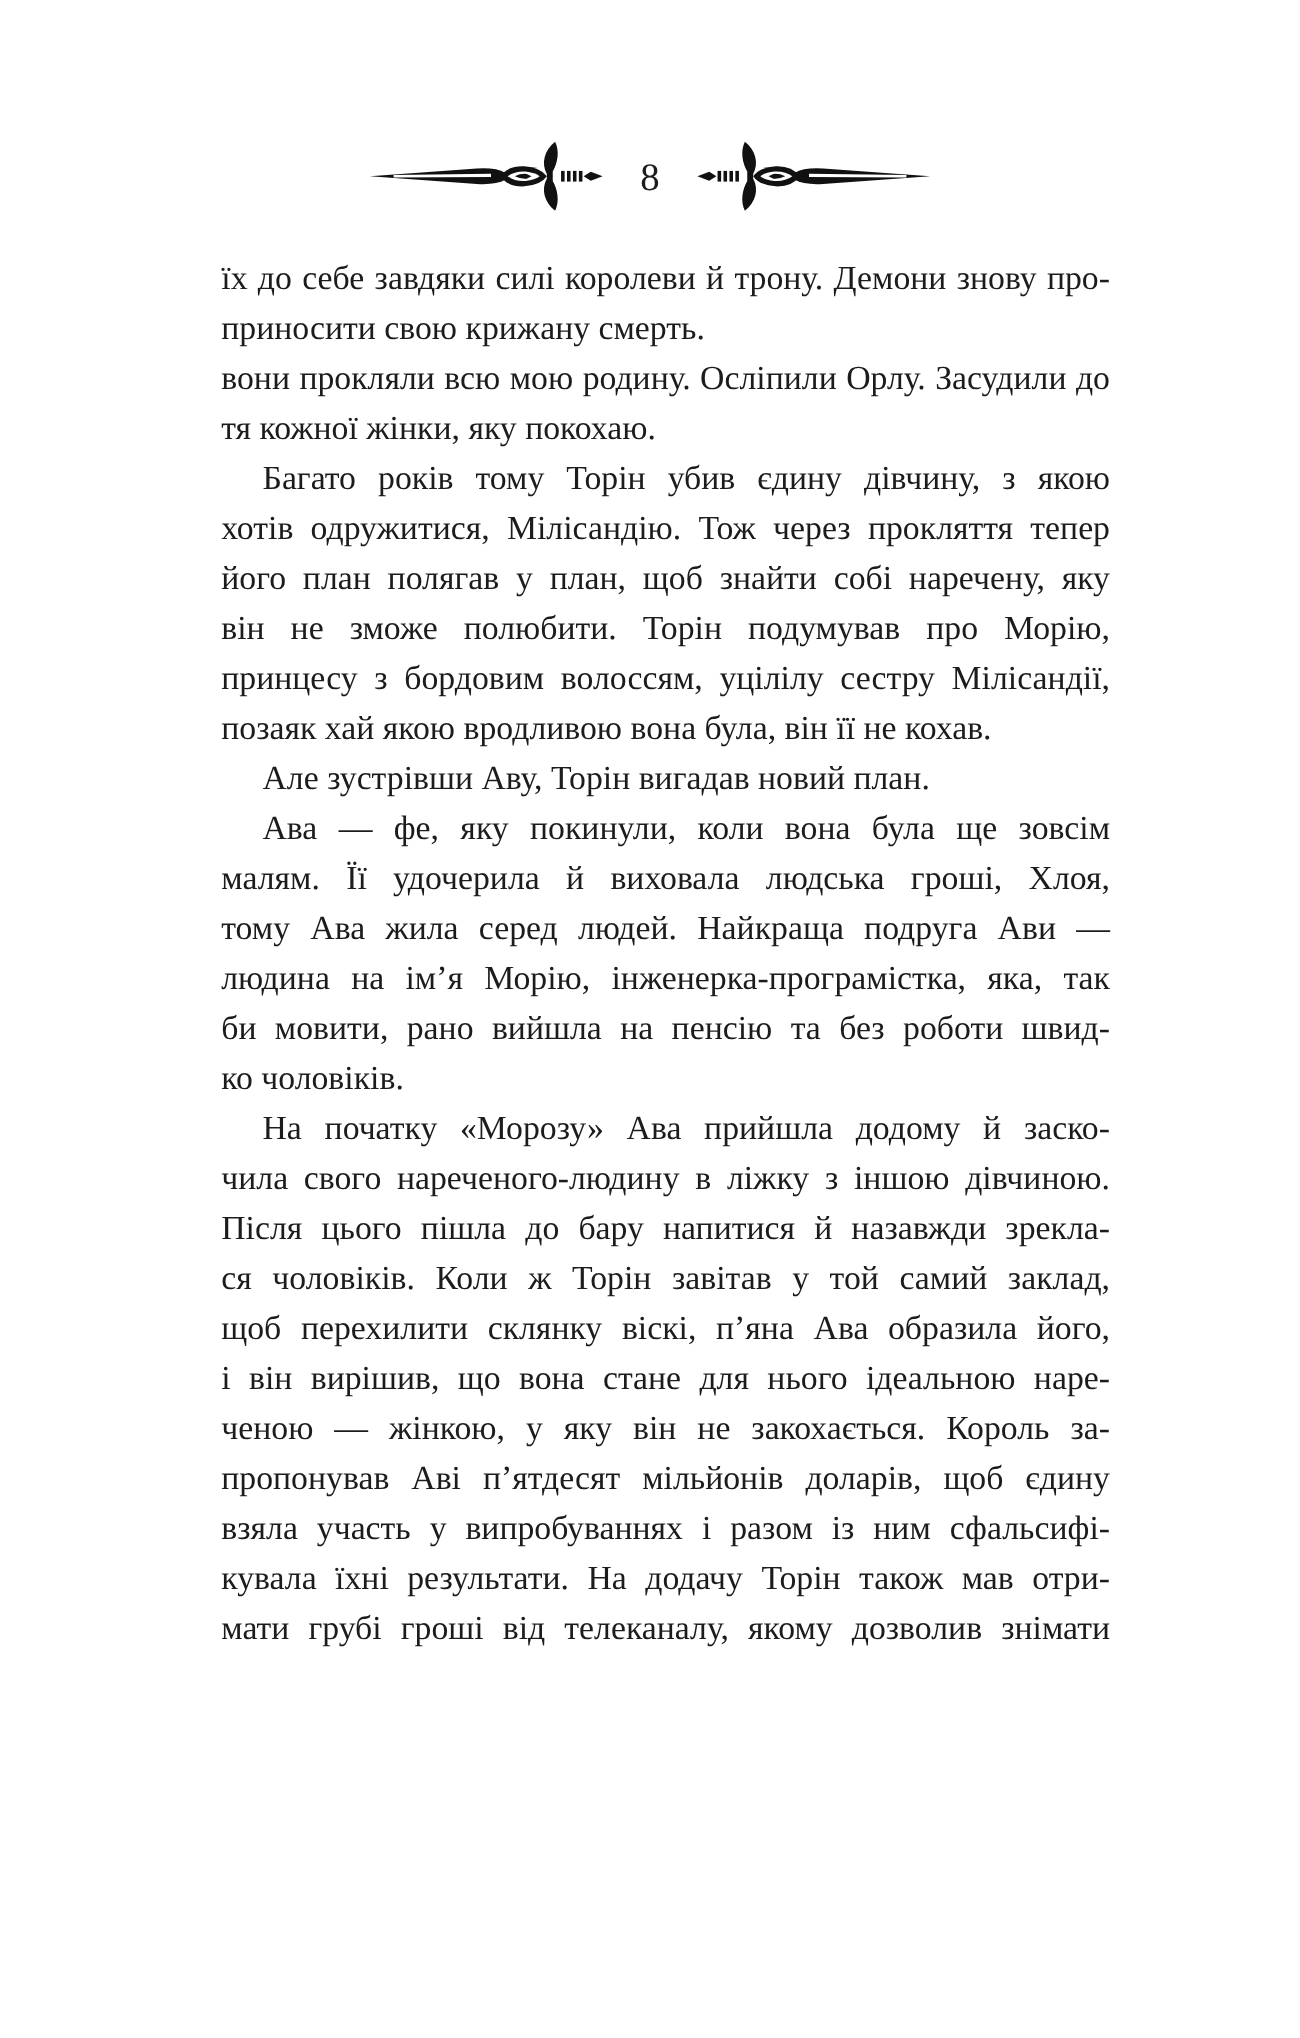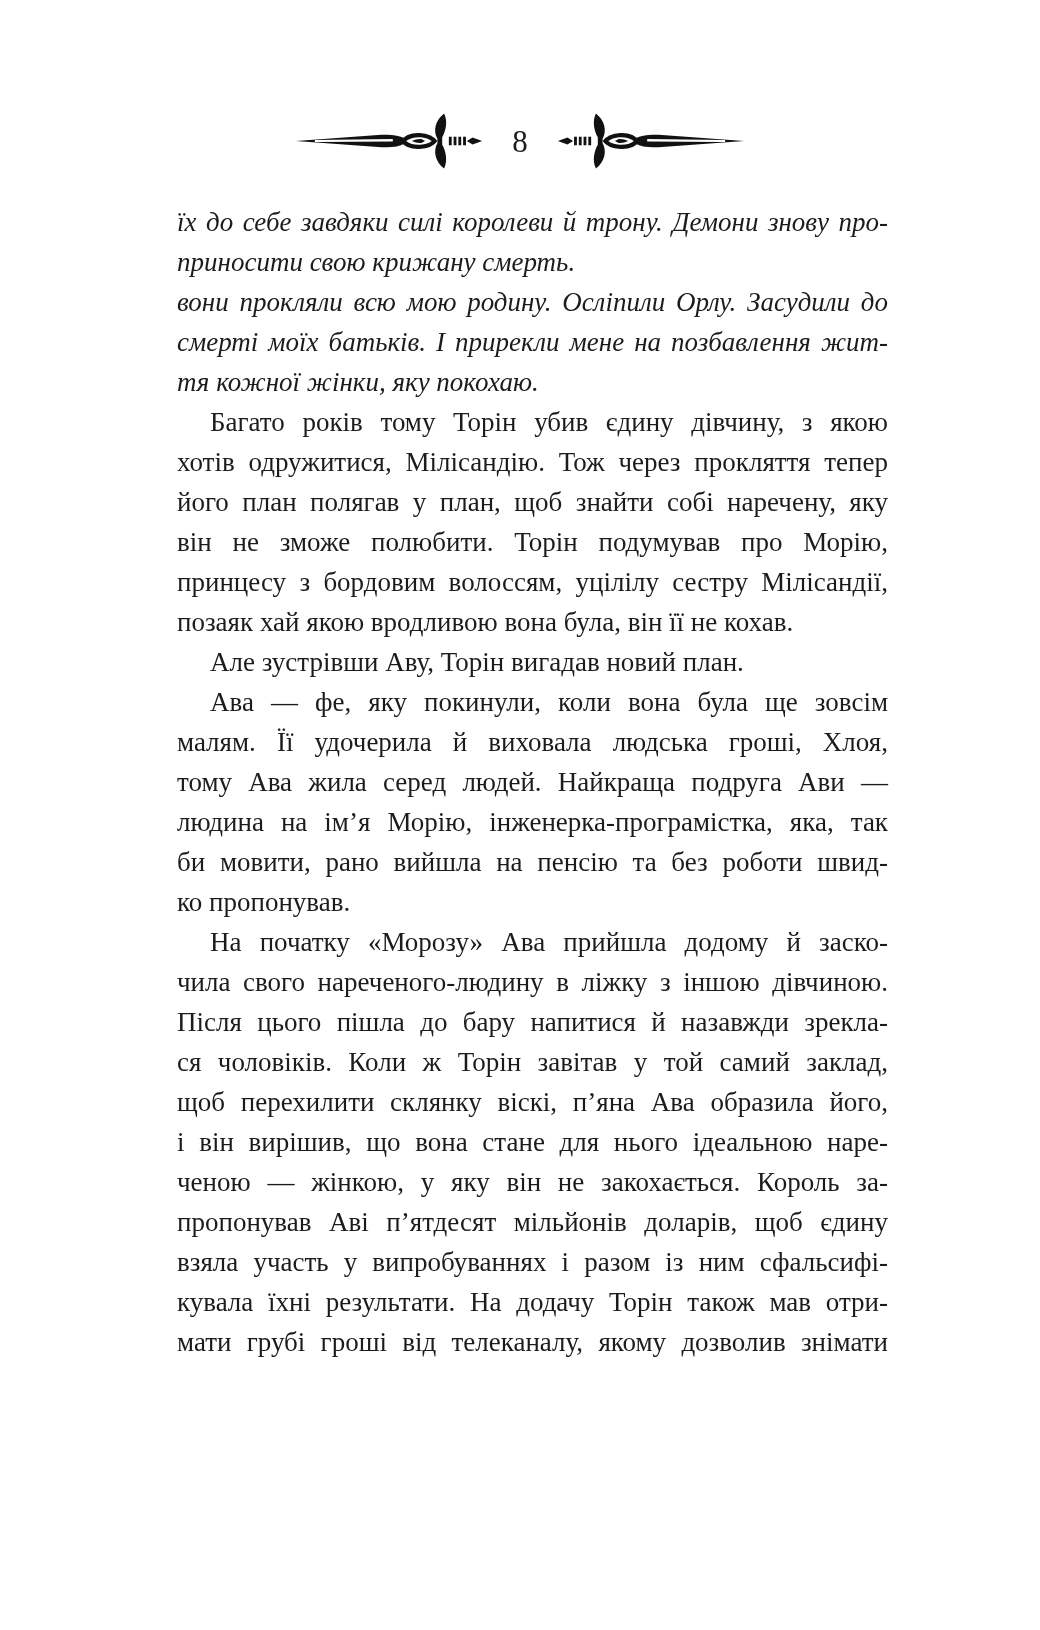--- a/index.html
+++ b/index.html
@@ -41,21 +41,21 @@
   }
   .text-block {
     position: absolute;
     left: 177px;
     top: 202px;
     width: 711px;
     font-size: 27px;
     line-height: 40px;
   }
   .paragraph { margin: 0; }
-  .paragraph.italic { font-style: italic; }
+  .paragraph.italic { }
   .line {
     text-align: justify;
     text-align-last: justify;
     white-space: normal;
   }
   .line.last { text-align-last: left; }
   .line.indent { text-indent: 33px; }
 </style>
 </head>
 <body>
@@ -104,41 +104,40 @@
     </svg>
   </div>
 
   <div class="text-block">
       <div class="paragraph italic">
         <div class="line">їх до себе завдяки силі королеви й трону. Демони знову про-</div>
         <div class="line last">приносити свою крижану смерть.</div>
       </div>
       <div class="paragraph italic">
         <div class="line">вони прокляли всю мою родину. Осліпили Орлу. Засудили до</div>
-        <div class="line">смерті моїх батьків. І прирекли мене на позбавлення жит-</div>
         <div class="line last">тя кожної жінки, яку покохаю.</div>
       </div>
       <div class="paragraph">
         <div class="line indent">Багато років тому Торін убив єдину дівчину, з якою</div>
         <div class="line">хотів одружитися, Мілісандію. Тож через прокляття тепер</div>
         <div class="line">його план полягав у план, щоб знайти собі наречену, яку</div>
         <div class="line">він не зможе полюбити. Торін подумував про Морію,</div>
         <div class="line">принцесу з бордовим волоссям, уцілілу сестру Мілісандії,</div>
         <div class="line last">позаяк хай якою вродливою вона була, він її не кохав.</div>
       </div>
       <div class="paragraph">
         <div class="line last indent">Але зустрівши Аву, Торін вигадав новий план.</div>
       </div>
       <div class="paragraph">
         <div class="line indent">Ава — фе, яку покинули, коли вона була ще зовсім</div>
         <div class="line">малям. Її удочерила й виховала людська гроші, Хлоя,</div>
         <div class="line">тому Ава жила серед людей. Найкраща подруга Ави —</div>
         <div class="line">людина на ім’я Морію, інженерка-програмістка, яка, так</div>
         <div class="line">би мовити, рано вийшла на пенсію та без роботи швид-</div>
-        <div class="line last">ко пропонував.</div>
+        <div class="line last">ко чоловіків.</div>
       </div>
       <div class="paragraph">
         <div class="line indent">На початку «Морозу» Ава прийшла додому й заско-</div>
         <div class="line">чила свого нареченого-людину в ліжку з іншою дівчиною.</div>
         <div class="line">Після цього пішла до бару напитися й назавжди зрекла-</div>
         <div class="line">ся чоловіків. Коли ж Торін завітав у той самий заклад,</div>
         <div class="line">щоб перехилити склянку віскі, п’яна Ава образила його,</div>
         <div class="line">і він вирішив, що вона стане для нього ідеальною наре-</div>
         <div class="line">ченою — жінкою, у яку він не закохається. Король за-</div>
         <div class="line">пропонував Аві п’ятдесят мільйонів доларів, щоб єдину</div>

